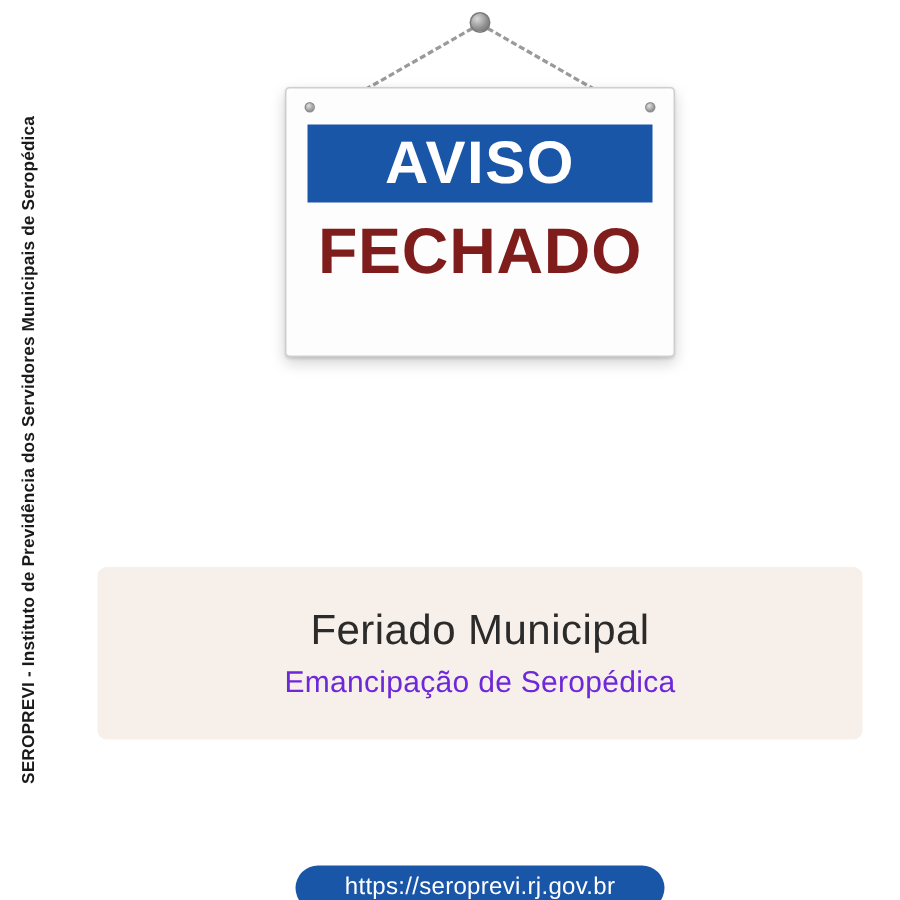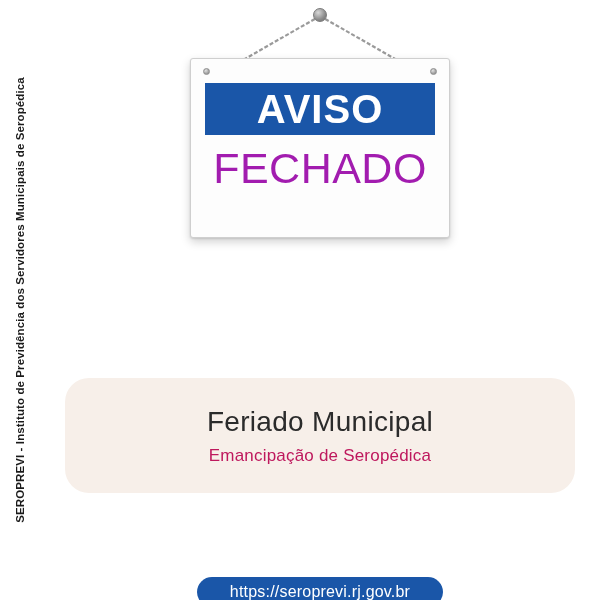--- a/index.html
+++ b/index.html
@@ -126,23 +126,23 @@
     letter-spacing: 1px;
     line-height: 1;
     font-family: "Liberation Sans", sans-serif;
   }
   .closed-text {
     position: absolute;
     left: 0;
     right: 0;
     top: 88px;
     text-align: center;
-    color: #a21caf;
+    color: #7f1d1d;
     font-size: 43px;
-    font-weight: normal;
+    font-weight: bold;
     letter-spacing: 0.5px;
     line-height: 1;
     font-family: "Liberation Sans", sans-serif;
   }
 
   
   .date-headline {
     position: absolute;
     left: 0;
     top: 295px;
@@ -155,38 +155,38 @@
   }
 
   
   .info-card {
     position: absolute;
     left: 25px;
     top: 378px;
     width: 510px;
     height: 115px;
     background: #f7efe9;
-    border-radius: 24px;
+    border-radius: 6px;
     box-sizing: border-box;
     display: flex;
     flex-direction: column;
     align-items: center;
     justify-content: center;
     text-align: right;
   }
   .info-title {
     font-size: 28px;
     color: #2b2b2b;
     font-weight: normal;
     margin-bottom: 8px;
     letter-spacing: 0.3px;
   }
   .info-sub {
-    font-size: 17px;
-    color: #be185d;
+    font-size: 20px;
+    color: #6d28d9;
     font-weight: normal;
     letter-spacing: 0.2px;
   }
 
   
   .url-pill {
     position: absolute;
     left: 50%;
     margin-left: -123px;
     top: 547px;

